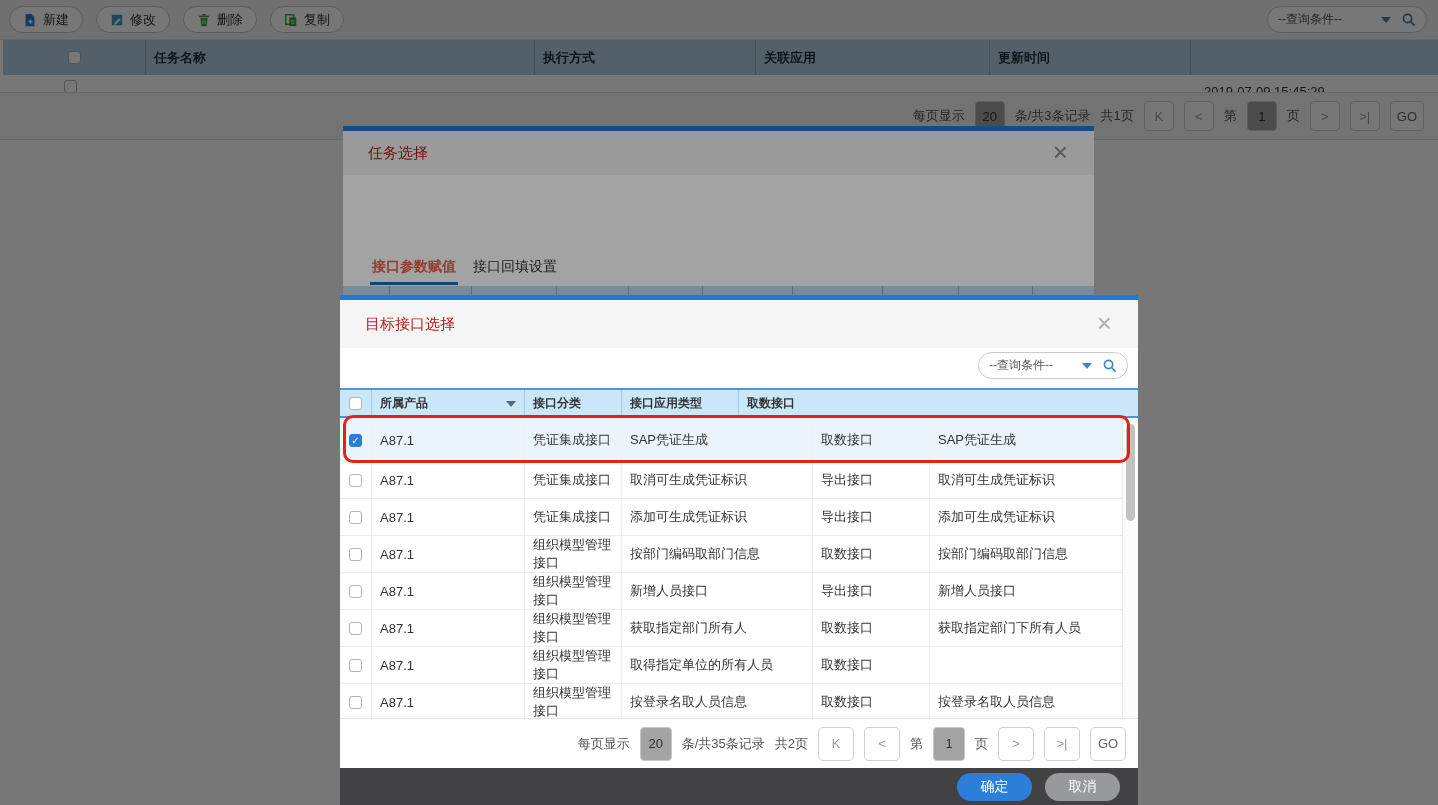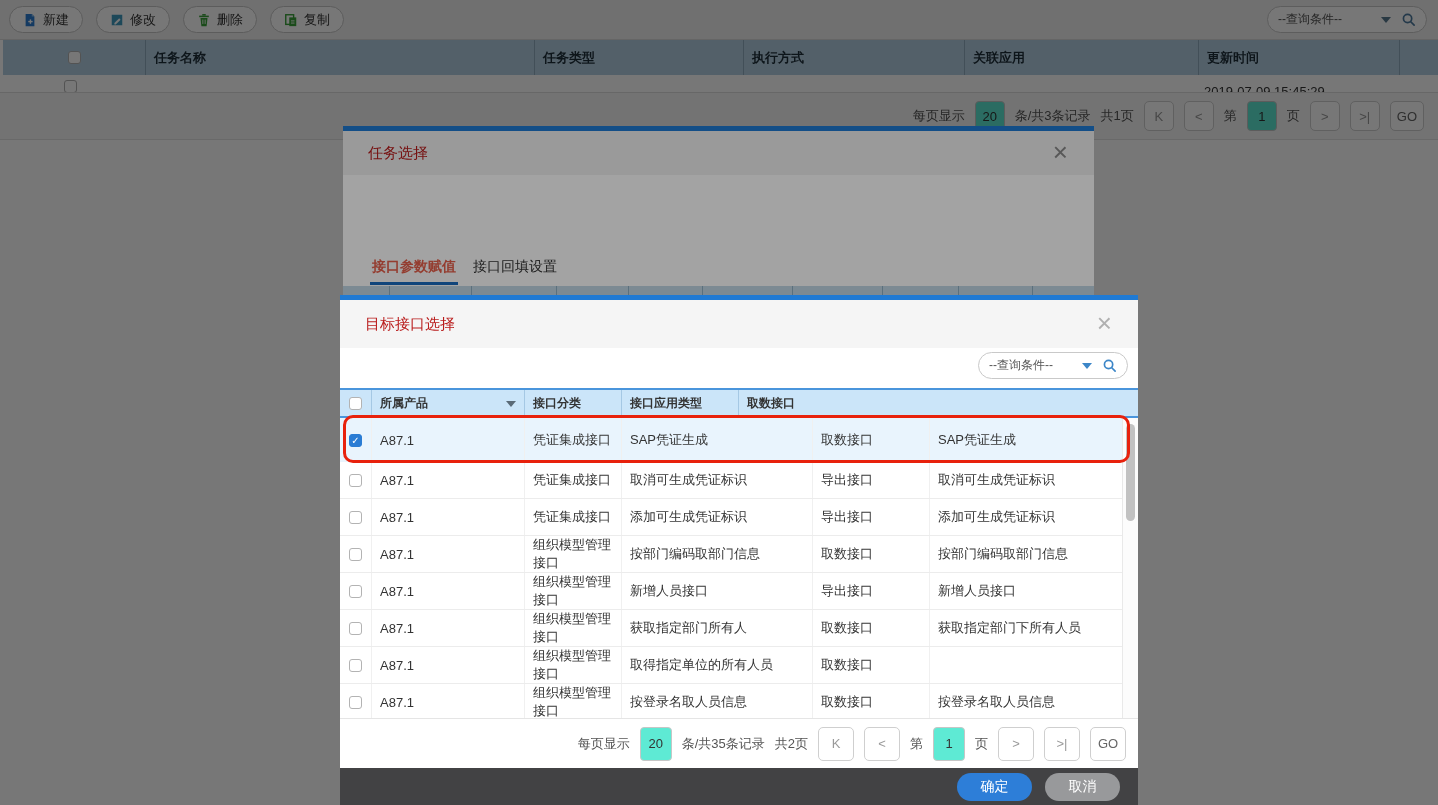--- a/index.html
+++ b/index.html
@@ -24,21 +24,21 @@
   .pc6{width:41px;border-right:none;}
   .grid-row{position:absolute;left:0;top:75px;width:1438px;height:33px;background:#fff;border-bottom:1px solid #e8e8e8;font-size:13px;color:#333;}
   .grid-row .cbwrap{position:absolute;left:64px;top:5px;}
   .grid-row .time{position:absolute;left:1204px;top:9px;}
 
   .checkbox{display:inline-block;width:13px;height:13px;border:1px solid #b3b3b3;border-radius:3px;background:#fff;box-sizing:border-box;font-size:10px;line-height:11px;text-align:center;color:#fff;}
   .checkbox.checked{background:#2a7cd4;border-color:#2a7cd4;}
 
   .pager{display:flex;align-items:center;justify-content:flex-end;gap:10px;font-size:13px;color:#555;}
   .page-pager{position:absolute;left:0;top:92px;width:1438px;height:48px;background:#f7f7f7;border-top:1px solid #ddd;border-bottom:1px solid #e2e2e2;padding-right:14px;box-sizing:border-box;z-index:2;}
-  .numbox{width:30px;height:30px;border:1px solid #c6c6c6;border-radius:4px;background:#5eead4;text-align:center;font-size:13px;color:#333;padding:0;box-sizing:border-box;font-family:inherit;}
+  .numbox{width:30px;height:30px;border:1px solid #c6c6c6;border-radius:4px;background:#a3a3a3;text-align:center;font-size:13px;color:#333;padding:0;box-sizing:border-box;font-family:inherit;}
   .pgbtn{min-width:30px;height:30px;border:1px solid #cfcfcf;border-radius:5px;background:#fff;color:#9a9a9a;font-size:13px;display:inline-flex;align-items:center;justify-content:center;padding:0 6px;cursor:pointer;box-sizing:border-box;}
   .pgbtn.go{color:#666;}
 
   
   .overlay1{position:absolute;inset:0;background:rgba(0,0,0,0.27);z-index:5;}
   .overlay2{position:absolute;inset:0;background:rgba(0,0,0,0.36);z-index:20;}
 
   
   .modal1{position:absolute;left:343px;top:126px;width:751px;height:679px;z-index:10;background:#fff;}
   .m-topbar{position:absolute;left:0;top:0;width:100%;height:5px;background:#1f7ad4;}
@@ -133,21 +133,20 @@
             <line x1="10.4" y1="10.4" x2="14" y2="14" stroke="currentColor" stroke-width="1.8" stroke-linecap="round"></line>
           </svg>
       </div>
     </div>
 
     <div class="grid-header">
       <div class="ghc pc0">
           <span class="checkbox"></span>
         </div>
       <div class="ghc pc1">任务名称</div>
-      <div class="ghc pc2">任务类型</div>
       <div class="ghc pc3">执行方式</div>
       <div class="ghc pc4">关联应用</div>
       <div class="ghc pc5">更新时间</div>
       <div class="ghc pc6"></div>
     </div>
 
     <div class="grid-row">
       <span class="cbwrap"><span class="checkbox"></span></span>
       <span class="time">2019-07-09 15:45:29</span>
     </div>

